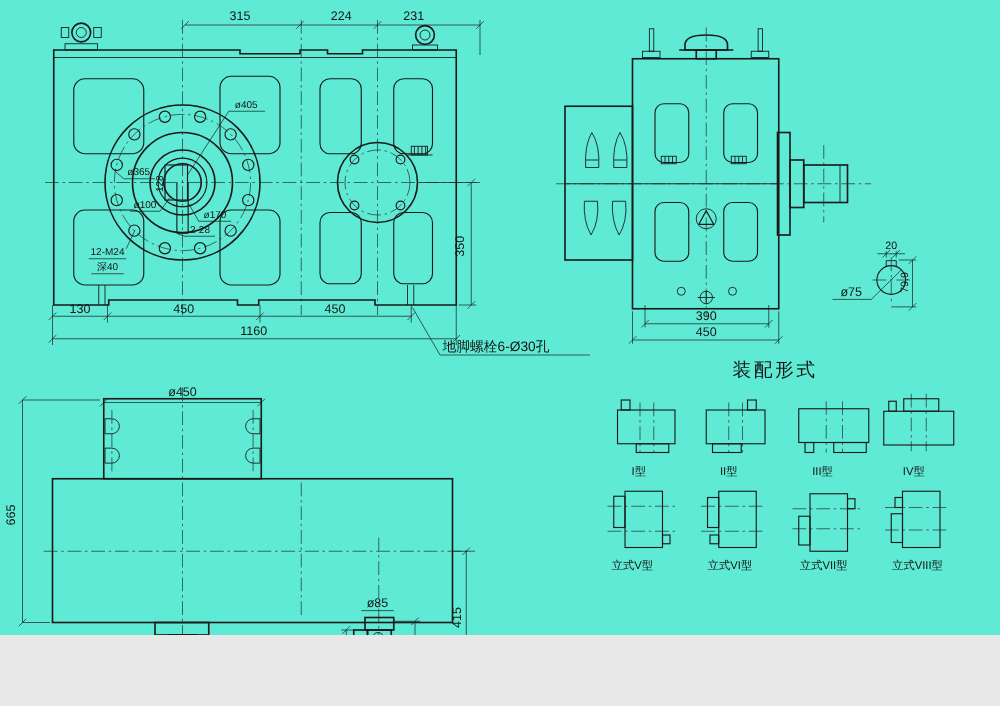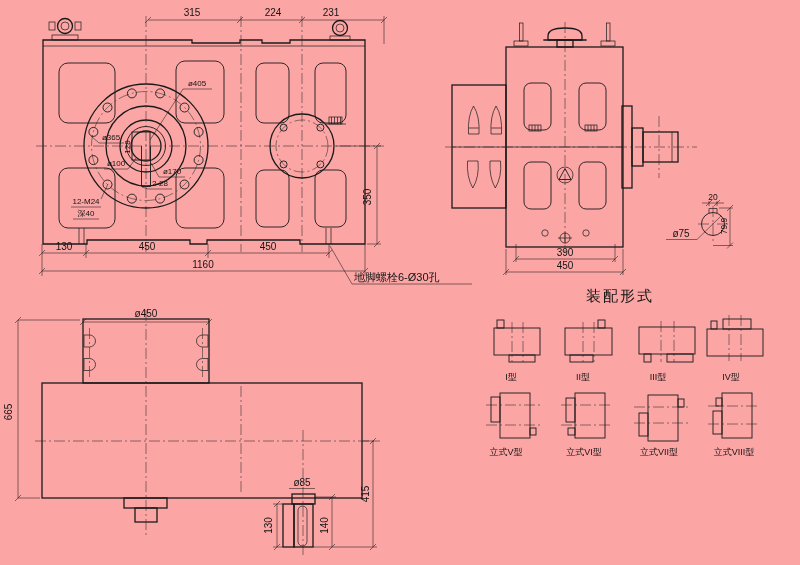--- a/index.html
+++ b/index.html
@@ -1,16 +1,16 @@
 <!DOCTYPE html>
 <html><head>
 <meta charset="utf-8">
 <style>
   html,body{margin:0;padding:0;background:#e8e8e8;}
-  #stage{width:800px;height:565px;background:#fca5a5;position:relative;overflow:hidden;}
+  #stage{width:800px;height:508px;background:#5eead4;position:relative;overflow:hidden;}
   svg{display:block;}
   
   .o2{stroke:#1a1a1a;stroke-width:1.3;fill:none;stroke-linecap:square;}
   .om{stroke:#1a1a1a;stroke-width:0.9;fill:none;}
   .o1{stroke:#1a1a1a;stroke-width:0.7;fill:none;}
   .dim{stroke:#1a1a1a;stroke-width:0.55;fill:none;}
   .cl{stroke:#2a2a2a;stroke-width:0.55;fill:none;stroke-dasharray:11 3 2 3;}
   text{font-family:"Liberation Sans","DejaVu Sans",sans-serif;fill:#141414;}
   .d{font-size:10px;}
   .s{font-size:8px;}

